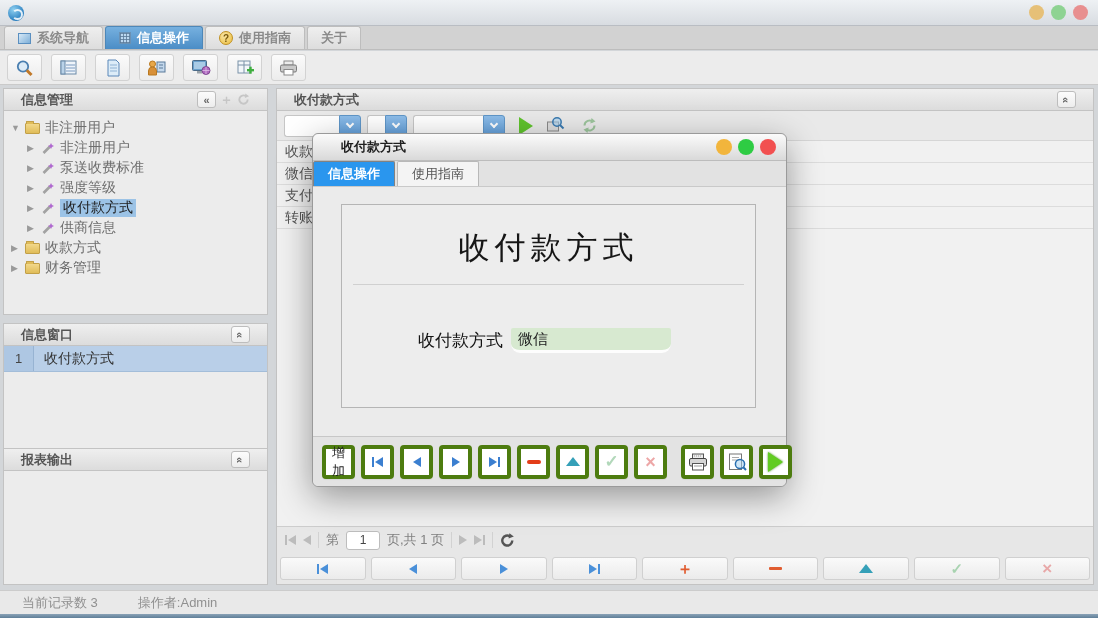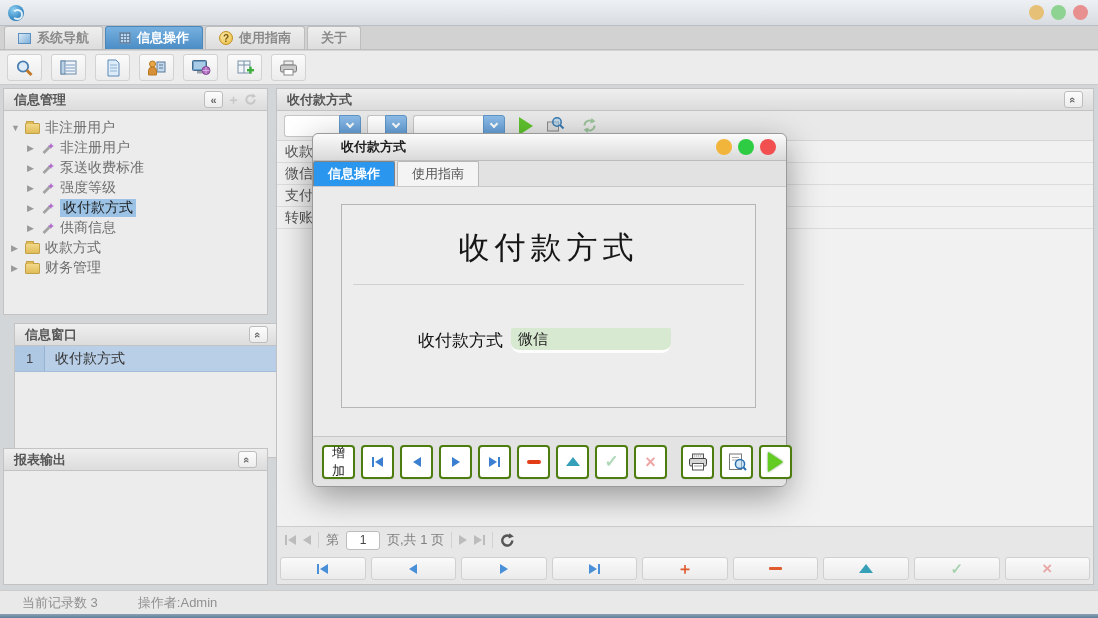--- a/index.html
+++ b/index.html
@@ -42,21 +42,21 @@
 
   
   .toolbar { position:absolute; left:0; top:51px; width:1098px; height:34px;
     background:#ececec; border-bottom:1px solid #cacaca; display:flex; align-items:center; gap:9px; padding-left:7px; }
   .tbtn { width:35px; height:27px; border:1px solid #d2d2d2; border-radius:3px;
     background:linear-gradient(#fbfbfb,#ececec); display:flex; align-items:center; justify-content:center; }
 
   
   .panel { position:absolute; background:#ececec; border:1px solid #c3c3c3; }
   .panel-h { height:22px; background:linear-gradient(#efefef,#dcdcdc); border-bottom:1px solid #c3c3c3;
-    display:flex; align-items:center; padding:0 10px; font-weight:bold; color:#555; }
+    display:flex; align-items:center; padding:0 17px; font-weight:bold; color:#555; }
   .ph-tools { margin-left:auto; display:flex; align-items:center; gap:4px; }
   .mini-btn { width:19px; height:17px; border:1px solid #bdbdbd; border-radius:3px;
     background:linear-gradient(#fcfcfc,#ededed); display:flex; align-items:center; justify-content:center;
     color:#666; font-size:11px; }
   .up { display:inline-block; transform:rotate(90deg); font-weight:bold; }
   .ghost { color:#c6c6c6; font-weight:bold; font-size:13px; }
 
   
   .tree { padding-top:7px; }
   .tree-row { height:20px; display:flex; align-items:center; gap:5px; color:#6e6e6e; font-size:14px; }
@@ -121,21 +121,21 @@
   .form-heading { font-family:"Liberation Serif", serif; font-size:31px; color:#161616;
     text-align:center; letter-spacing:5px; padding-top:22px; }
   .form-rule { border:none; border-top:1px solid #d0d0d0; margin:15px 11px 0; }
   .field-row { display:flex; align-items:center; margin-top:43px; padding-left:76px; }
   .field-label { font-family:"Liberation Serif", serif; font-size:17px; color:#141414; margin-right:8px; }
   .field-input { width:160px; height:25px; background:#d7e9d0; border:none; outline:none;
     border-bottom:3px solid #fdfdfd; border-radius:2px 2px 9px 9px; padding:0 7px;
     font-size:15px; color:#222; font-family:"Liberation Serif", serif; }
   .dlg-toolbar { position:absolute; left:0; bottom:0; right:0; height:50px; background:#e3e3e3;
     border-top:1px solid #c7c7c7; border-radius:0 0 6px 6px; display:flex; align-items:center; gap:6px; padding-left:9px; }
-  .dbtn { min-width:33px; height:34px; background:#fff; border:2px solid #4d7c0f; border-radius:4px;
+  .dbtn { min-width:33px; height:34px; background:#fff; border:4px solid #4d7c0f; border-radius:4px;
     display:flex; align-items:center; justify-content:center; box-shadow:0 1px 1px rgba(0,0,0,.05); }
   .dbtn-add { padding:0 11px; font-size:13px; color:#222; }
   .dblue { color:#3b7fd0; }
   .minus-r { width:14px; height:4px; background:#e33d18; border-radius:2px; }
   .chk2 { color:#b2d8ba; font-weight:bold; font-size:17px; line-height:1; }
   .xx2 { color:#eda7a7; font-weight:bold; font-size:18px; line-height:1; }
   .play2 { width:0; height:0; border-top:10px solid transparent; border-bottom:10px solid transparent;
     border-left:15px solid #62cc22; filter:drop-shadow(0 0 1px #3f8f14); }
   .gap8 { margin-left:8px; }
 
@@ -300,21 +300,21 @@
       <span>收款方式</span>
     </div>
     <div class="tree-row tr-l0">
       <span class="tw">▶</span>
       <span class="folder"></span>
       <span>财务管理</span>
     </div>
   </div>
 </div>
 
-<div class="panel" style="left:14px; top:323px; width:265px; height:135px;">
+<div class="panel" style="left:3px; top:323px; width:265px; height:135px;">
   <div class="panel-h">
     <span>信息窗口</span>
     <span class="ph-tools">
       <span class="mini-btn">
           <span class="up">«</span>
         </span>
     </span>
   </div>
   <div class="iw-row">
     <span class="iw-idx">1</span>

